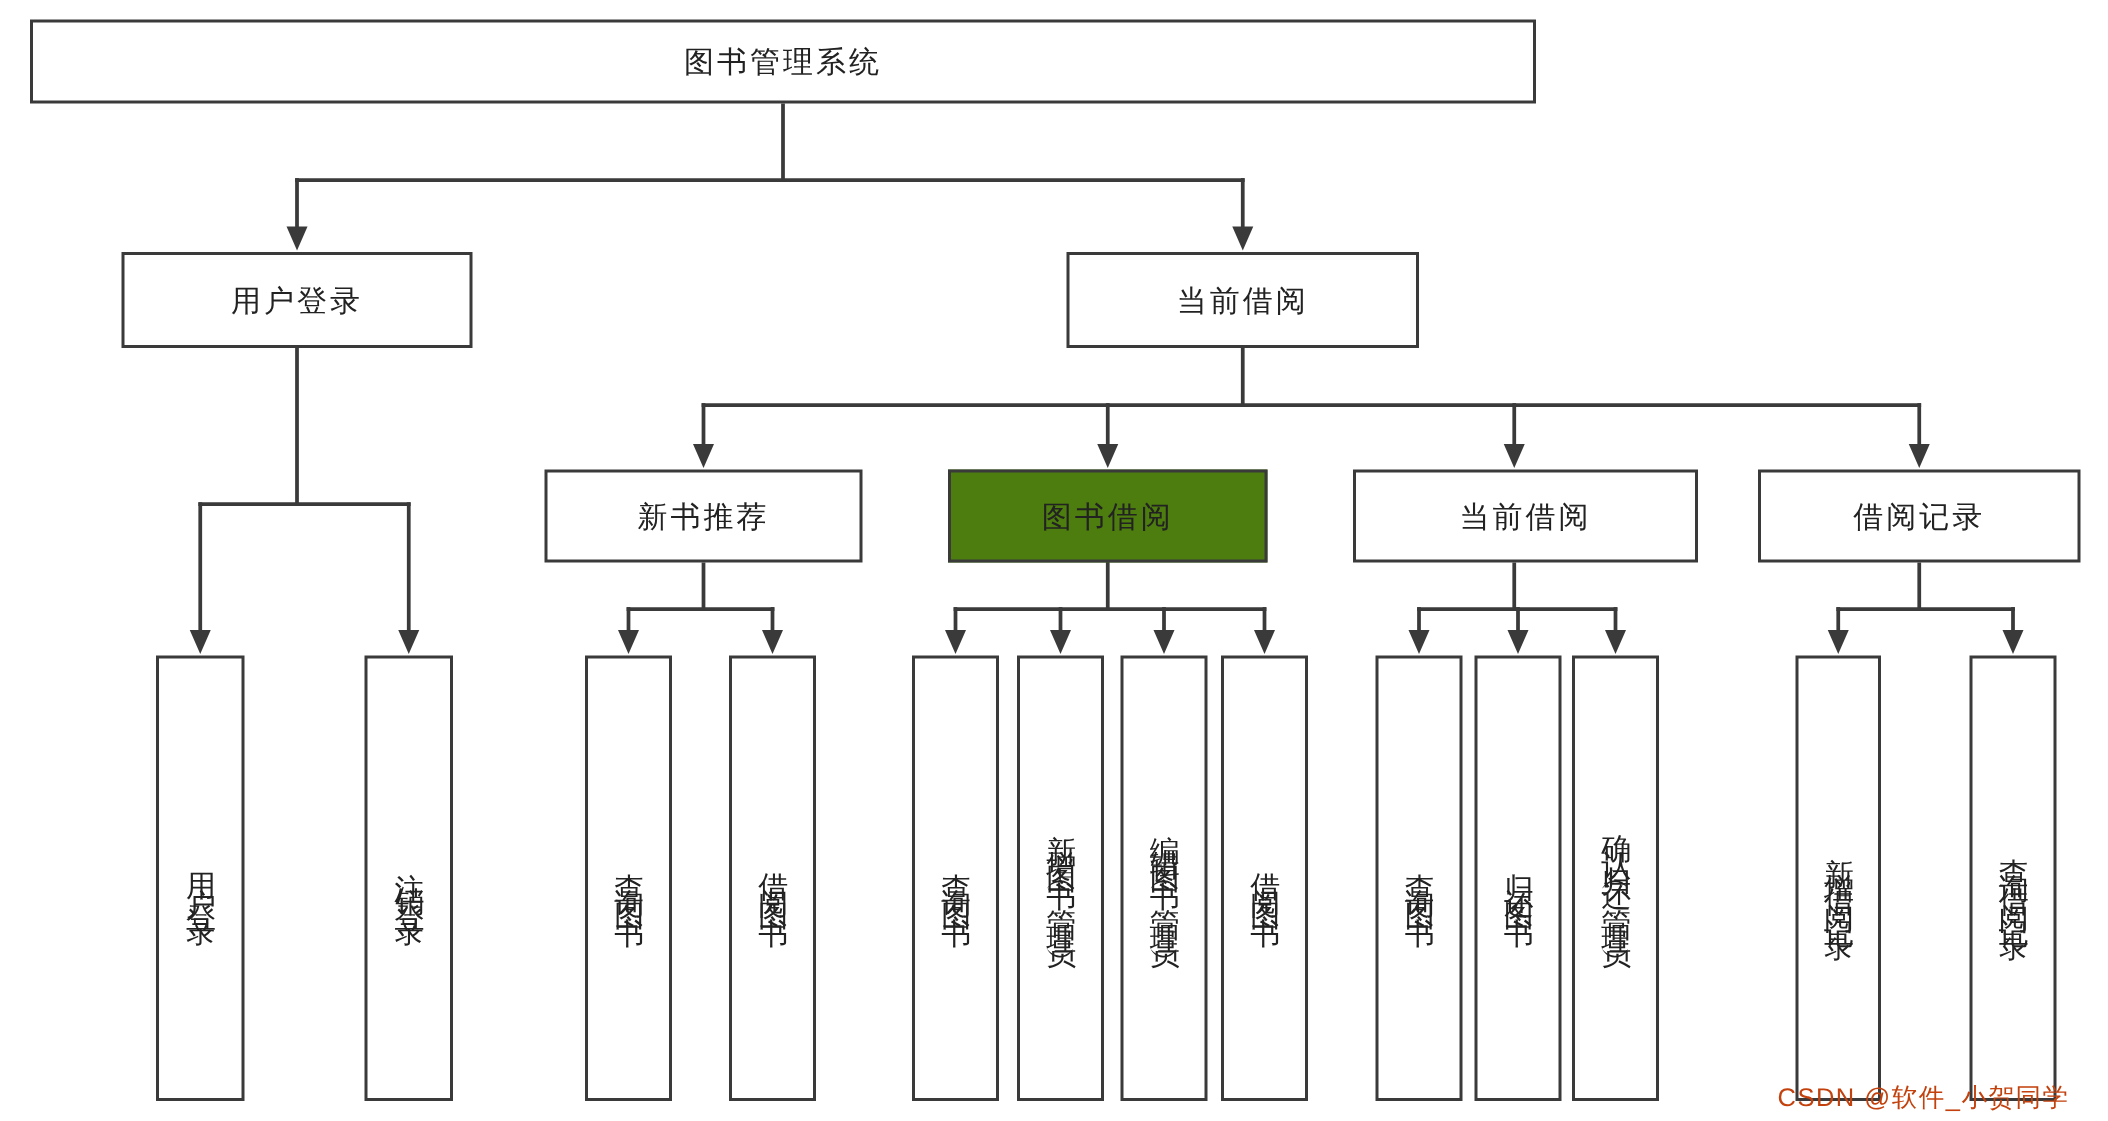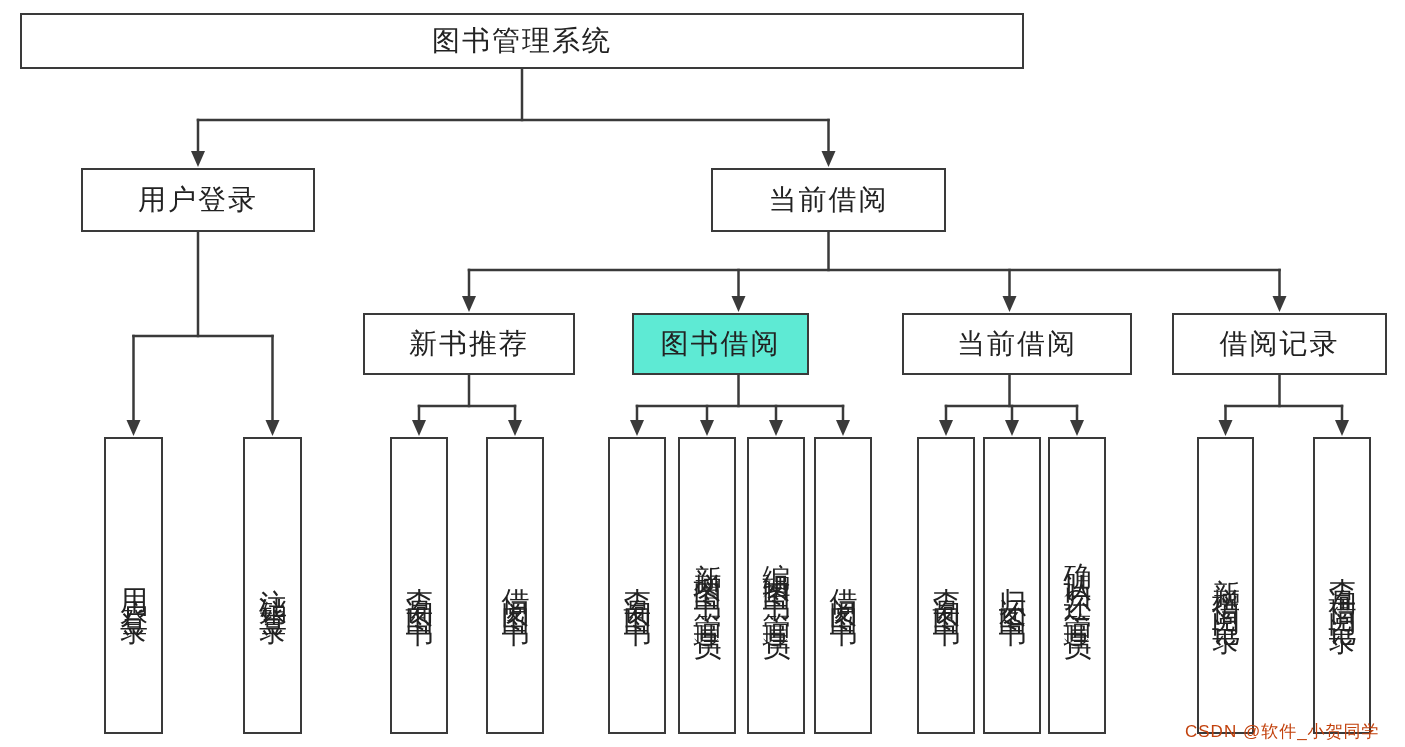--- a/index.html
+++ b/index.html
@@ -27,21 +27,21 @@
     position: absolute;
     box-sizing: border-box;
     background: #ffffff;
     border: 2.5px solid #3a3a3a;
     display: flex;
     align-items: center;
     justify-content: center;
     color: #222222;
   }
   .node .label {
-    font-size: 28px;
+    font-size: 20px;
     letter-spacing: 2px;
     white-space: nowrap;
     color: #222222;
   }
   .node.vertical .label {
     writing-mode: vertical-rl;
     text-orientation: mixed;
     letter-spacing: 10px;
     white-space: normal;
     line-height: 1;
@@ -120,21 +120,21 @@
       </div>
       <div class="node" style="left: 81px; top: 168px; width: 234px; height: 64px; border-color: rgb(58, 58, 58); background: rgb(255, 255, 255);">
         <span class="label">用户登录</span>
       </div>
       <div class="node" style="left: 711px; top: 168px; width: 235px; height: 64px; border-color: rgb(58, 58, 58); background: rgb(255, 255, 255);">
         <span class="label">当前借阅</span>
       </div>
       <div class="node" style="left: 363px; top: 313px; width: 212px; height: 62px; border-color: rgb(58, 58, 58); background: rgb(255, 255, 255);">
         <span class="label">新书推荐</span>
       </div>
-      <div class="node" style="left: 632px; top: 313px; width: 177px; height: 62px; border-color: rgb(58, 58, 58); background: #5eead4;">
+      <div class="node" style="left: 632px; top: 313px; width: 213px; height: 62px; border-color: rgb(58, 58, 58); background: #4d7c0f;">
         <span class="label">图书借阅</span>
       </div>
       <div class="node" style="left: 902px; top: 313px; width: 230px; height: 62px; border-color: rgb(58, 58, 58); background: rgb(255, 255, 255);">
         <span class="label">当前借阅</span>
       </div>
       <div class="node" style="left: 1172px; top: 313px; width: 215px; height: 62px; border-color: rgb(58, 58, 58); background: rgb(255, 255, 255);">
         <span class="label">借阅记录</span>
       </div>
       <div class="node vertical" style="left: 104px; top: 437px; width: 59px; height: 297px; border-color: rgb(58, 58, 58); background: rgb(255, 255, 255);">
         <span class="label">用户登录</span>

